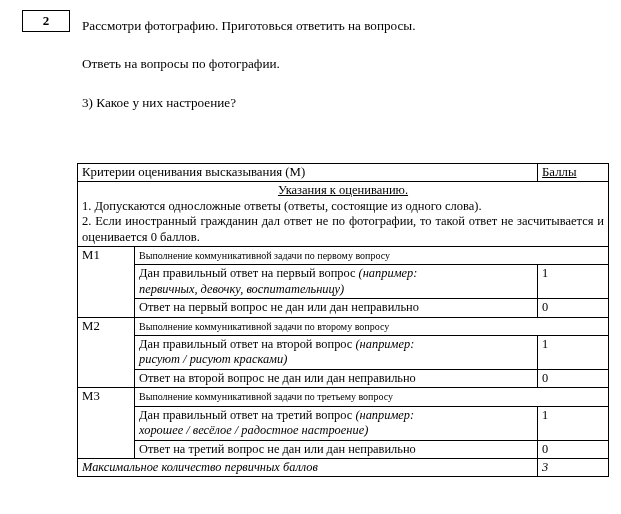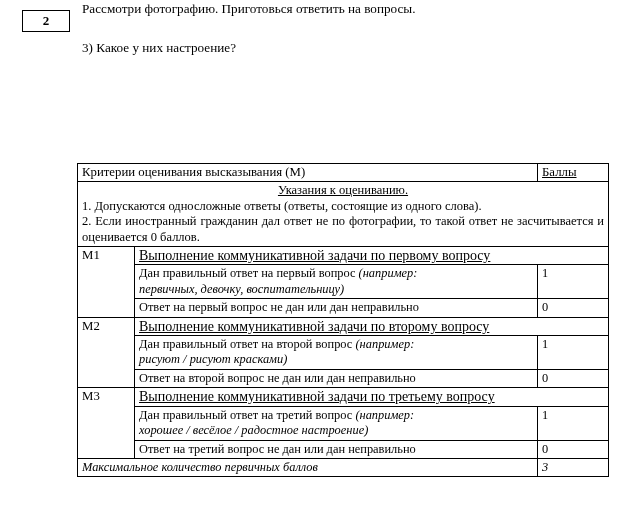--- a/index.html
+++ b/index.html
@@ -35,21 +35,21 @@
     align-items: center;
     justify-content: center;
     font-size: 13px;
     font-weight: bold;
   }
 
   
   .intro {
     position: absolute;
     left: 82px;
-    top: 0;
+    top: 17px;
     width: 500px;
     font-size: 13.2px;
     line-height: 17px;
   }
   .intro .line-1 { margin: 0 0 0 0; }
   .intro .line-2 { margin: 21px 0 0 0; }
   .q-list { margin: 22px 0 0 0; }
   .q-list .q { margin: 0; line-height: 17.5px; }
 
   
@@ -109,23 +109,22 @@
 
   .code-cell {
     text-align: center;
     font-weight: bold;
     font-size: 12.8px;
     vertical-align: top;
     padding-top: 2px;
   }
   .section-title {
     font-weight: bold;
-    font-size: 14px;
+    font-size: 10px;
     padding: 1px 5px 2px 5px;
-    text-decoration: underline;
   }
   .desc-cell {
     text-align: justify;
     text-align-last: left;
     padding: 1px 5px 2px 5px;
   }
   .desc-cell .ex { font-style: italic; }
   .desc-cell .ex-line { font-style: italic; display: block; }
   .score-cell {
     text-align: center;
@@ -148,20 +147,21 @@
 <body>
 
 <div class="page">
 
   <div class="task-box">
     <span>2</span>
   </div>
 
   <div class="intro">
     <p class="line-1">Рассмотри фотографию. Приготовься ответить на вопросы.</p>
+    <p class="line-2">Ответь на вопросы по фотографии.</p>
     <div class="q-list">
       <p class="q">3) Какое у них настроение?</p>
     </div>
   </div>
 
   <table class="crit-table">
     <colgroup>
       <col class="col-code">
       <col class="col-desc">
       <col class="col-score">

